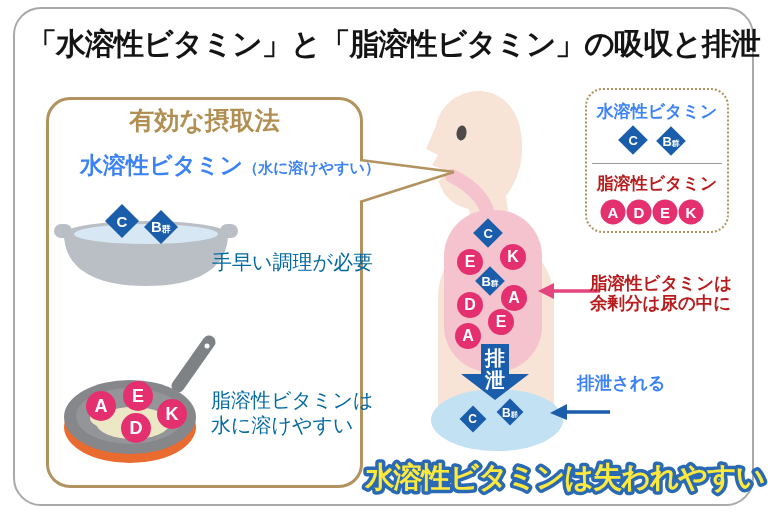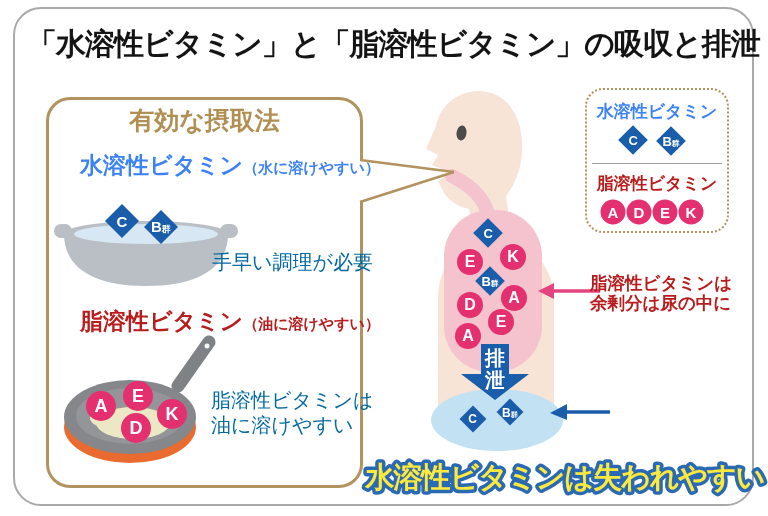--- a/index.html
+++ b/index.html
@@ -114,36 +114,34 @@
   </svg>
 
   <div class="txt-layer">
     <div class="intake-heading">有効な摂取法</div>
 
     <div class="vitamin-head blue-text" style="left:54px; top:150px;">
       <span class="main">水溶性ビタミン</span><span class="sub">（水に溶けやすい）</span>
     </div>
     <div class="note" style="left:212px; top:250px;">手早い調理が必要</div>
 
-    <div class="vitamin-head pink-text" style="left:54px; top:306px;">
-      <span class="main">脂溶性ビタミン</span><span class="sub">（油に溶けやすい）</span>
-    </div>
     <div class="note" style="left:211px; top:388px;">
       <div>脂溶性ビタミンは</div>
-      <div>油に溶けやすい</div>
+      <div>水に溶けやすい</div>
     </div>
 
     <div class="legend-label blue-text" style="left:585px; top:100px;">水溶性ビタミン</div>
     <div class="legend-label pink-text" style="left:585px; top:172px;">脂溶性ビタミン</div>
 
     <div class="annot pink-text" style="left:590px; top:266px;margin-top:7px;">
       <div>脂溶性ビタミンは</div>
       <div>余剰分は尿の中に</div>
     </div>
     <div class="annot blue-text" style="left:577px; top:373px; line-height:21px;">
+      <div>排泄される</div>
     </div>
 
     <div class="excretion-label">排泄</div>
   </div>
 
   <div class="badge diamond d24" style="left:122px; top:221px;">
     <span class="bt"><span>C</span></span>
   </div>
   <div class="badge diamond d24" style="left:161px; top:227px;">
     <span class="bt"><span>B</span><span class="suffix">群</span></span>

